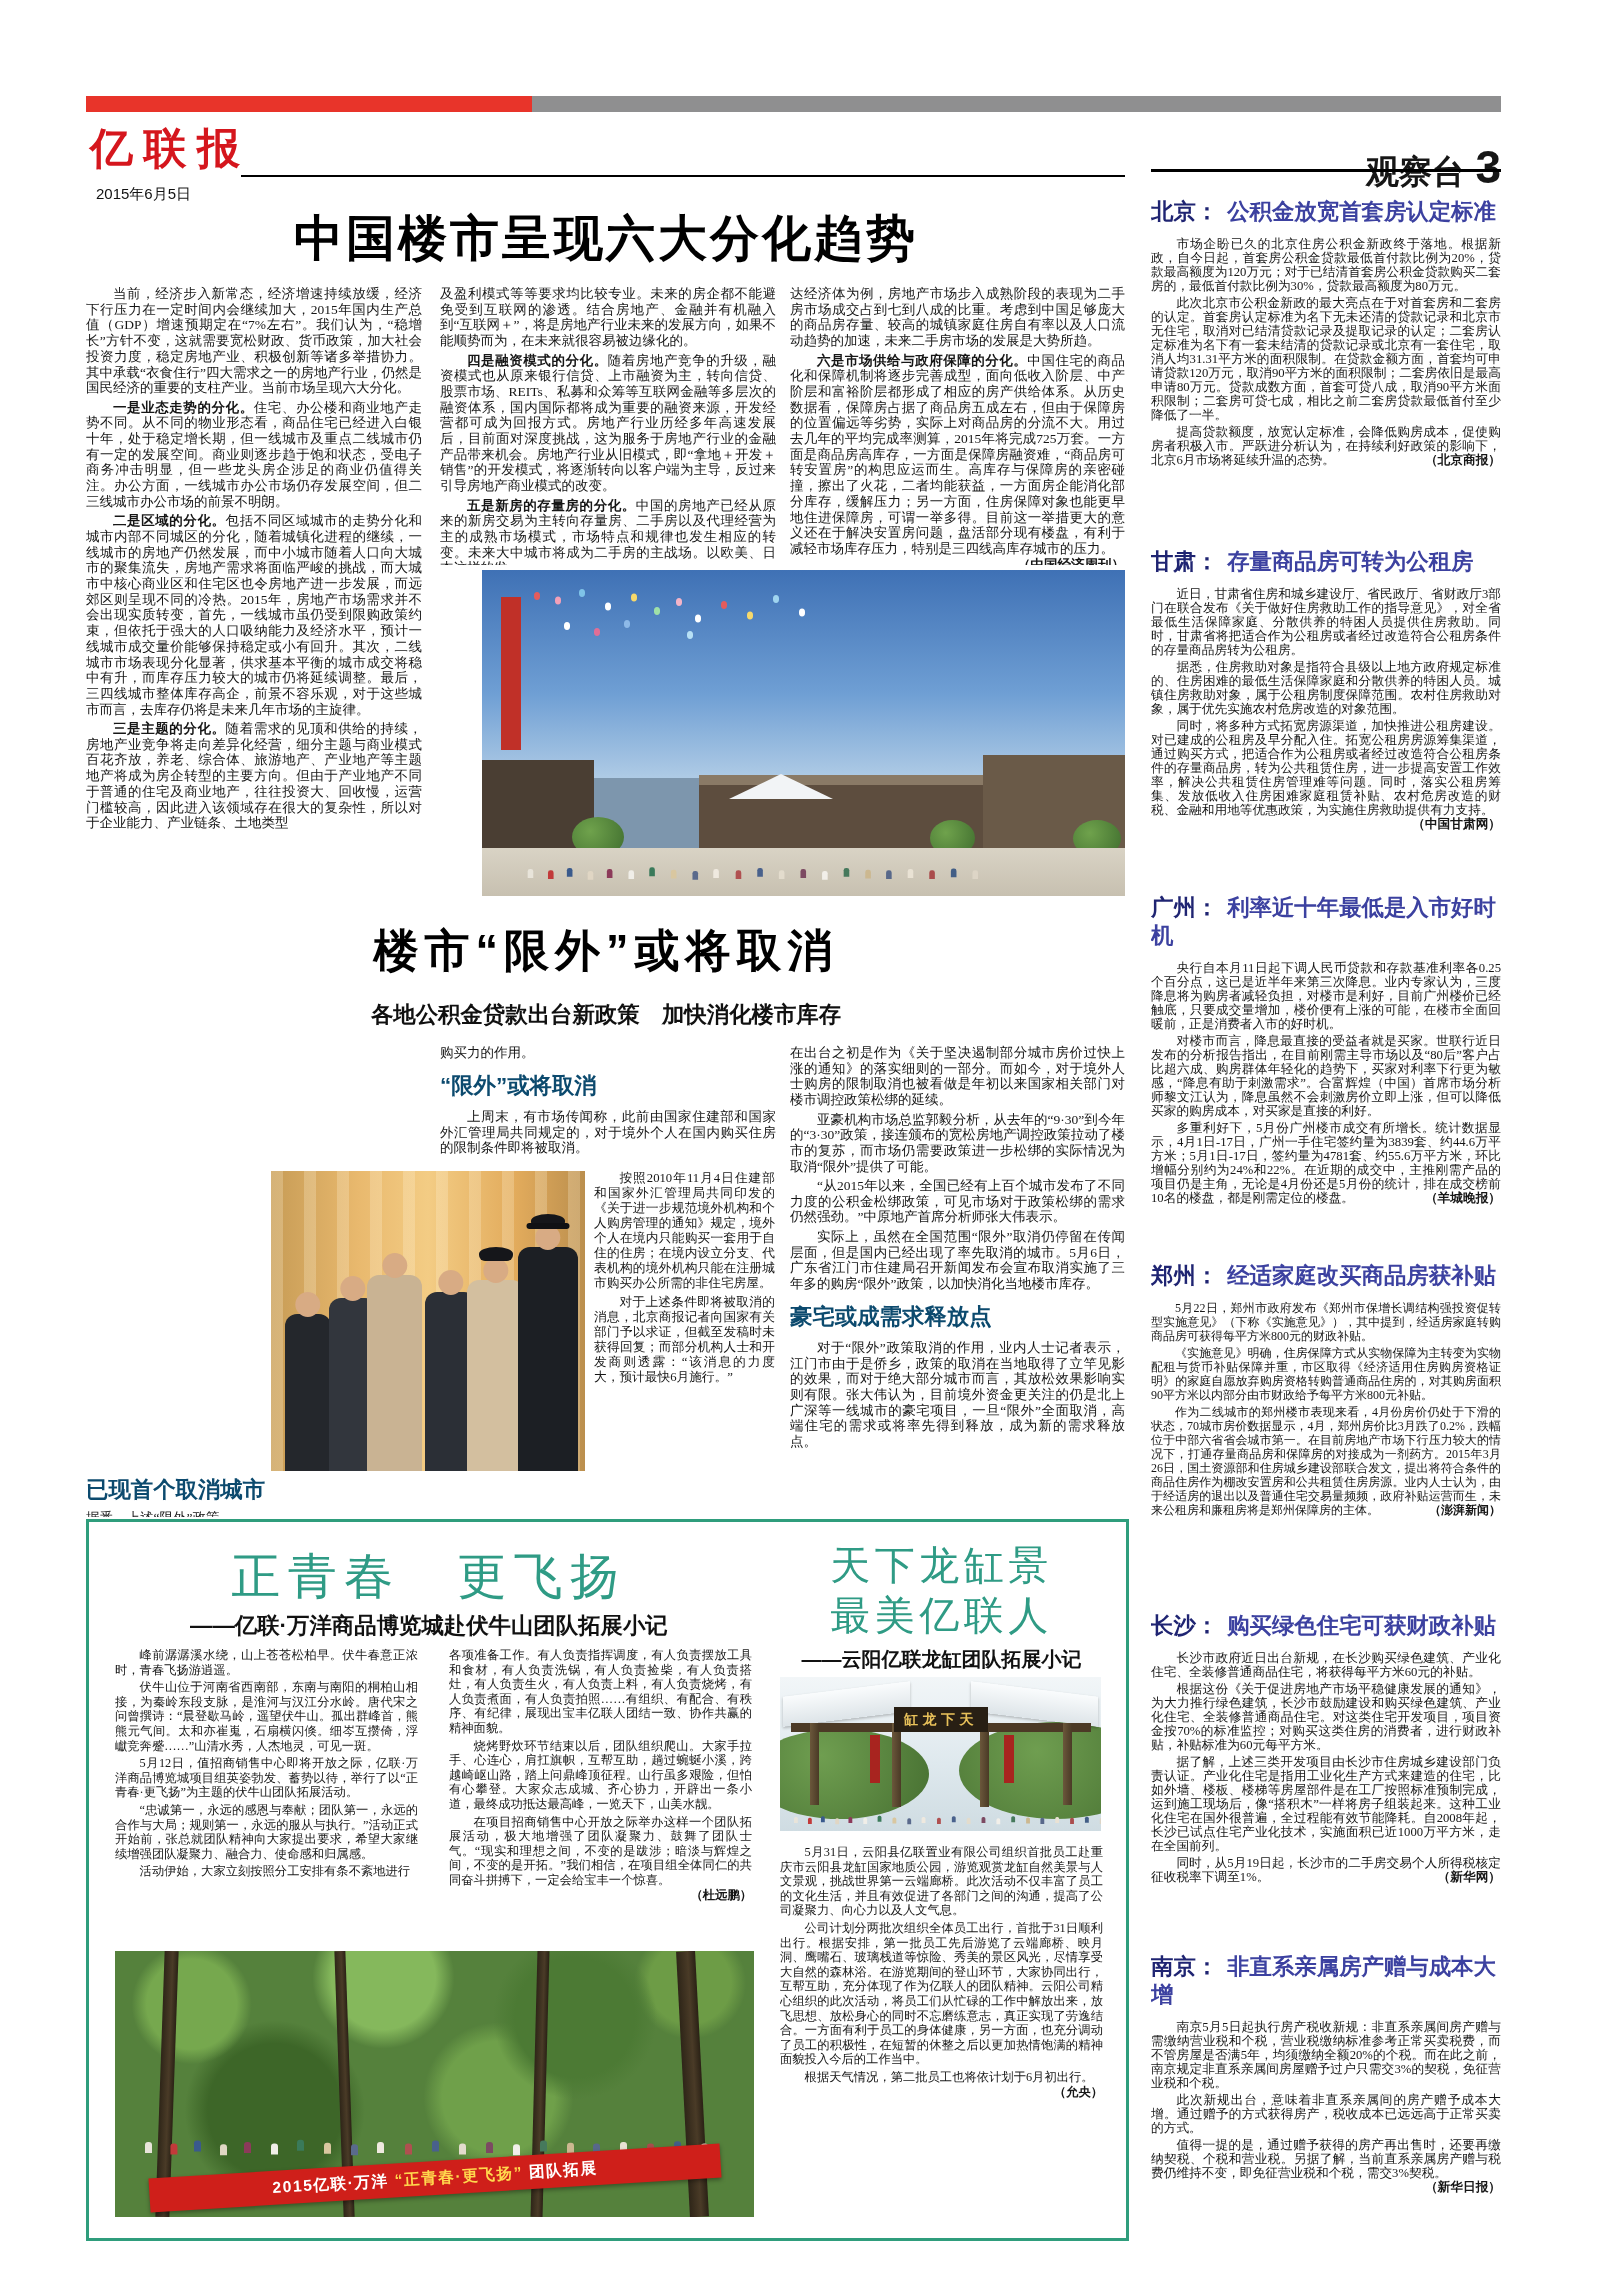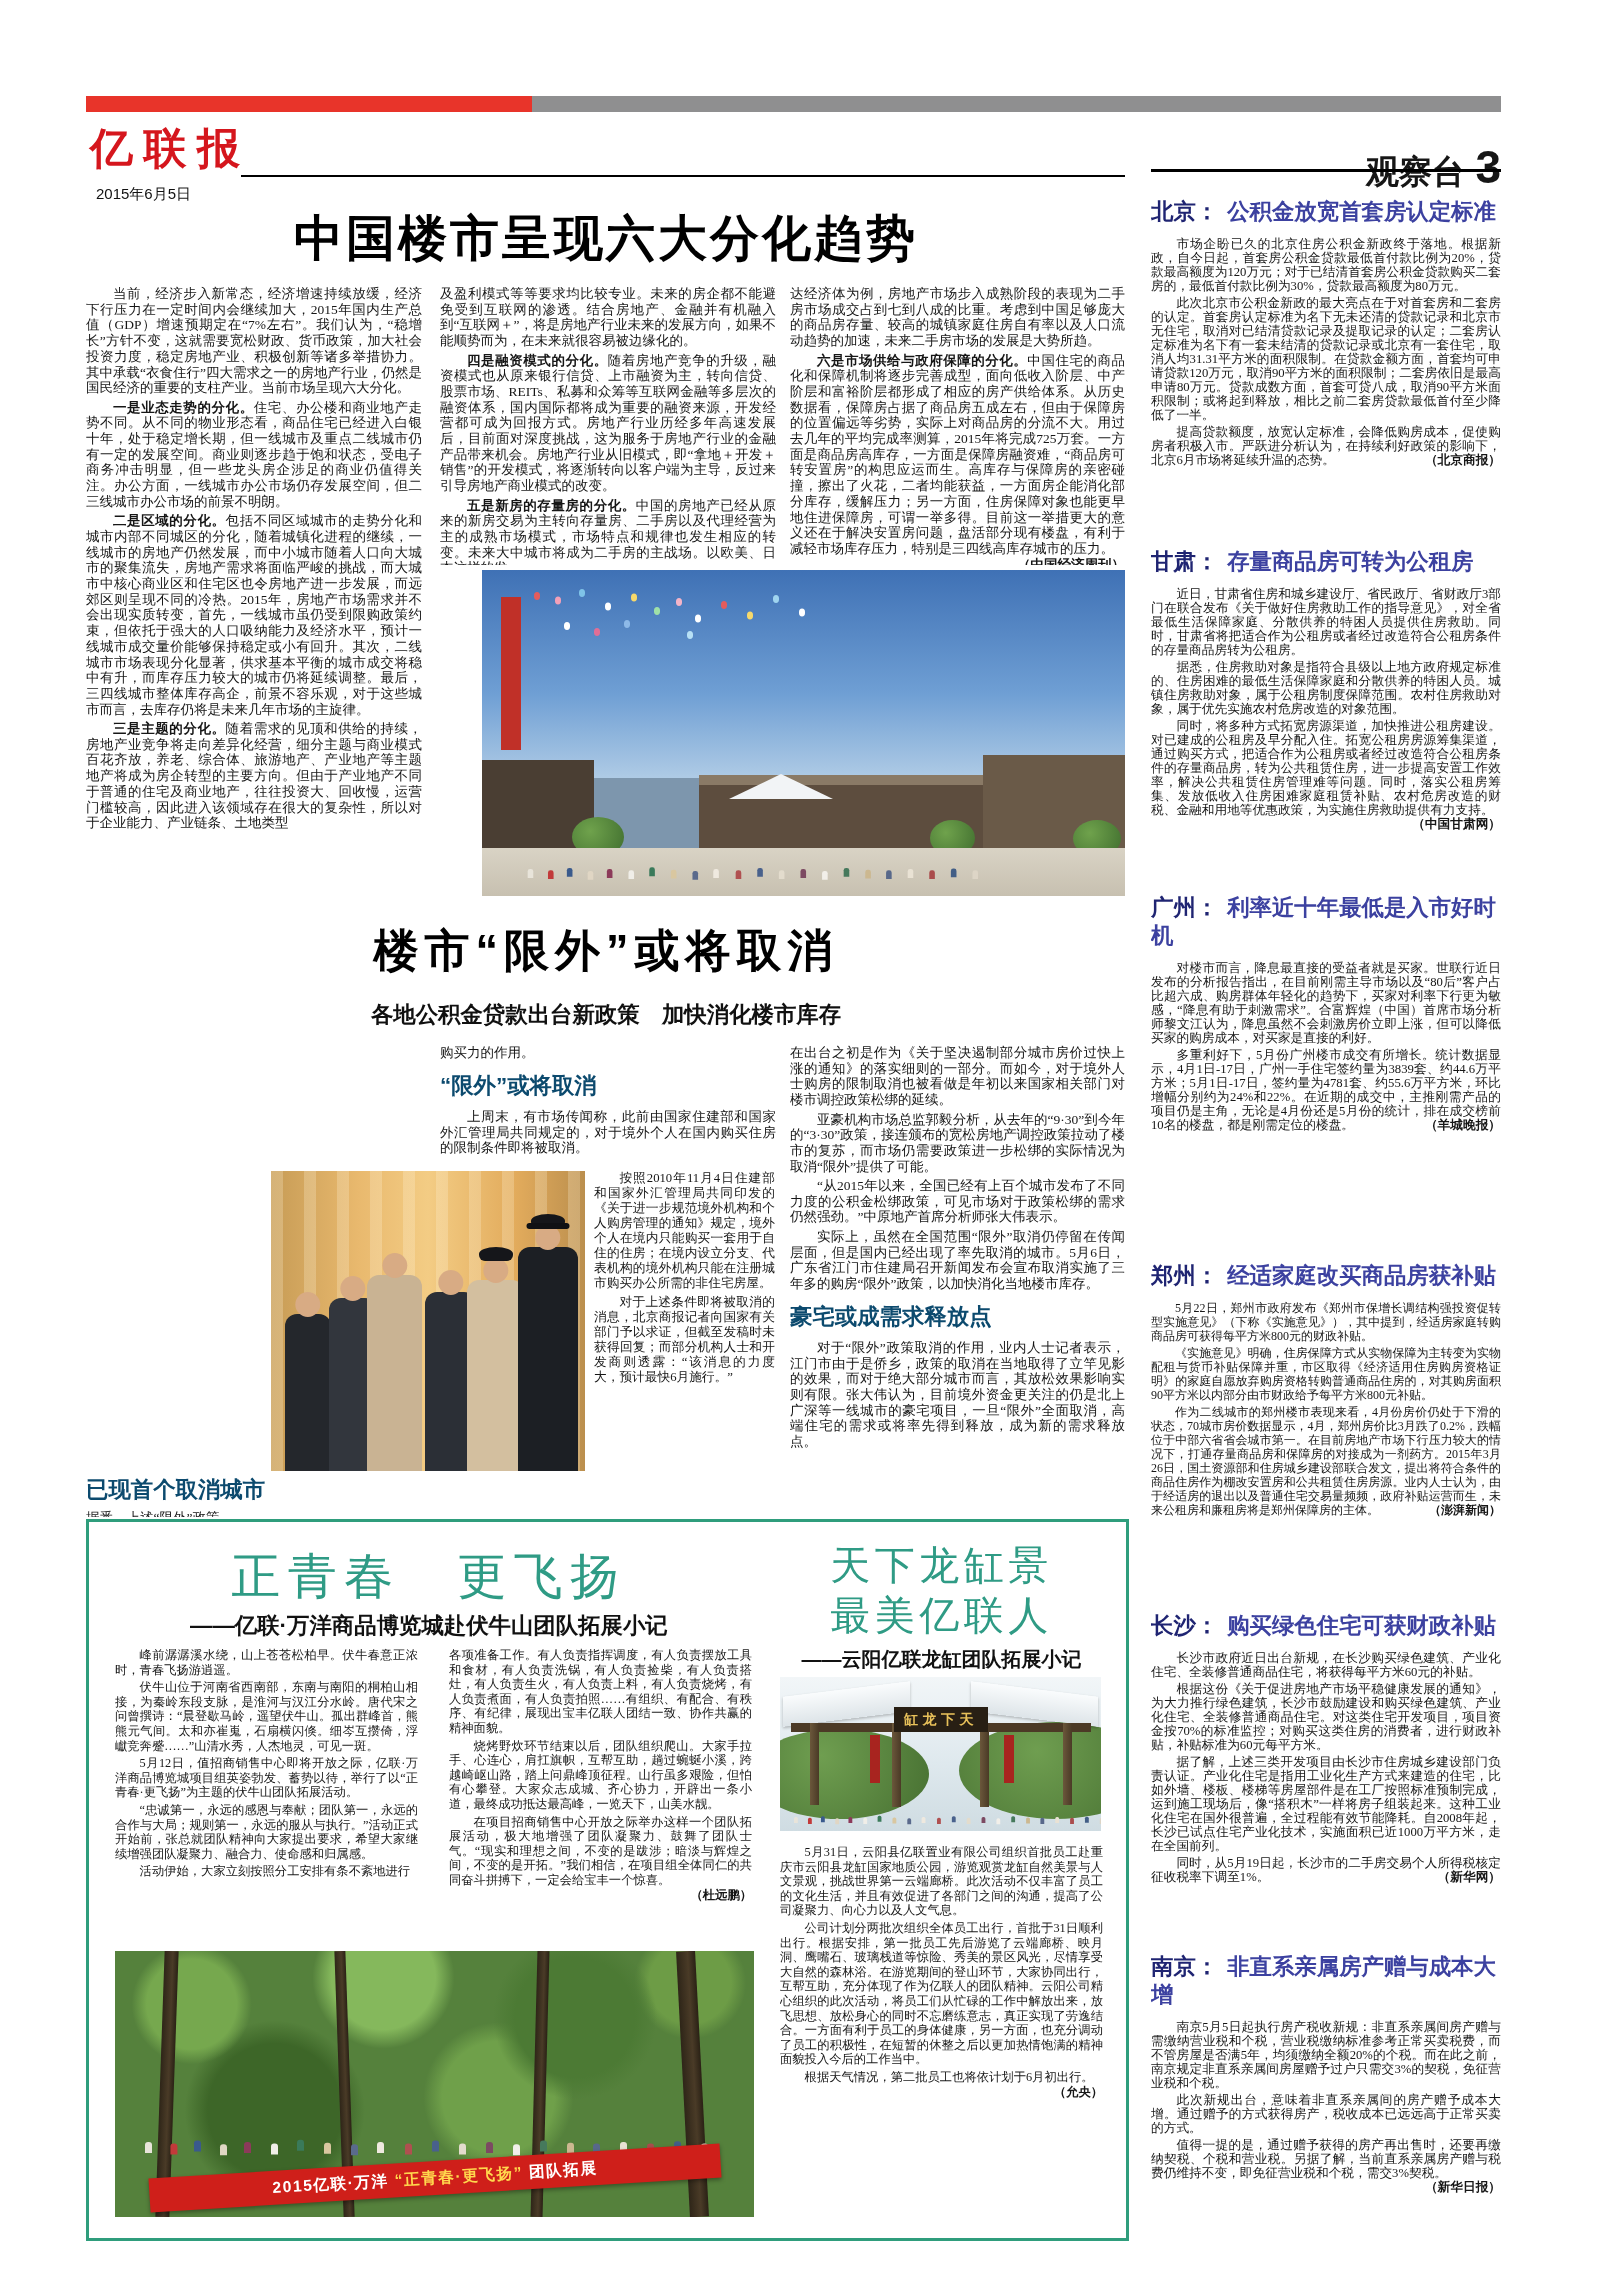--- a/index.html
+++ b/index.html
@@ -261,35 +261,36 @@
         <p class="para">5月31日，云阳县亿联置业有限公司组织首批员工赴重庆市云阳县龙缸国家地质公园，游览观赏龙缸自然美景与人文景观，挑战世界第一云端廊桥。此次活动不仅丰富了员工的文化生活，并且有效促进了各部门之间的沟通，提高了公司凝聚力、向心力以及人文气息。</p>
         <p class="para">公司计划分两批次组织全体员工出行，首批于31日顺利出行。根据安排，第一批员工先后游览了云端廊桥、映月洞、鹰嘴石、玻璃栈道等惊险、秀美的景区风光，尽情享受大自然的森林浴。在游览期间的登山环节，大家协同出行，互帮互助，充分体现了作为亿联人的团队精神。云阳公司精心组织的此次活动，将员工们从忙碌的工作中解放出来，放飞思想、放松身心的同时不忘磨练意志，真正实现了劳逸结合。一方面有利于员工的身体健康，另一方面，也充分调动了员工的积极性，在短暂的休整之后以更加热情饱满的精神面貌投入今后的工作当中。</p>
         <p class="para">根据天气情况，第二批员工也将依计划于6月初出行。<b class="src">（允央）</b></p>
       </div>
   </div>
 
   <div class="abs sb-item" style="left:1151px;top:198px;width:350px;height:333px;">
     <h2 class="sb-h"><span class="sb-city">北京：</span><span class="sb-ttl">公积金放宽首套房认定标准</span></h2>
     <div class="sb-bt">
         <p class="para">市场企盼已久的北京住房公积金新政终于落地。根据新政，自今日起，首套房公积金贷款最低首付款比例为20%，贷款最高额度为120万元；对于已结清首套房公积金贷款购买二套房的，最低首付款比例为30%，贷款最高额度为80万元。</p>
-        <p class="para">此次北京市公积金新政的最大亮点在于对首套房和二套房的认定。首套房认定标准为名下无未还清的贷款记录和北京市无住宅，取消对已结清贷款记录及提取记录的认定；二套房认定标准为名下有一套未结清的贷款记录或北京有一套住宅，取消人均31.31平方米的面积限制。在贷款金额方面，首套均可申请贷款120万元，取消90平方米的面积限制；二套房依旧是最高申请80万元。贷款成数方面，首套可贷八成，取消90平方米面积限制；或将起到释放，相比之前二套房贷款最低首付至少降低了一半。</p>
+        <p class="para">此次北京市公积金新政的最大亮点在于对首套房和二套房的认定。首套房认定标准为名下无未还清的贷款记录和北京市无住宅，取消对已结清贷款记录及提取记录的认定；二套房认定标准为名下有一套未结清的贷款记录或北京有一套住宅，取消人均31.31平方米的面积限制。在贷款金额方面，首套均可申请贷款120万元，取消90平方米的面积限制；二套房依旧是最高申请80万元。贷款成数方面，首套可贷八成，取消90平方米面积限制；二套房可贷七成，相比之前二套房贷款最低首付至少降低了一半。</p>
         <p class="para">提高贷款额度，放宽认定标准，会降低购房成本，促使购房者积极入市。严跃进分析认为，在持续利好政策的影响下，北京6月市场将延续升温的态势。<b class="src">（北京商报）</b></p>
       </div>
   </div>
   <div class="abs sb-item" style="left:1151px;top:548px;width:350px;height:330px;">
     <h2 class="sb-h"><span class="sb-city">甘肃：</span><span class="sb-ttl">存量商品房可转为公租房</span></h2>
     <div class="sb-bt">
         <p class="para">近日，甘肃省住房和城乡建设厅、省民政厅、省财政厅3部门在联合发布《关于做好住房救助工作的指导意见》，对全省最低生活保障家庭、分散供养的特困人员提供住房救助。同时，甘肃省将把适合作为公租房或者经过改造符合公租房条件的存量商品房转为公租房。</p>
         <p class="para">据悉，住房救助对象是指符合县级以上地方政府规定标准的、住房困难的最低生活保障家庭和分散供养的特困人员。城镇住房救助对象，属于公租房制度保障范围。农村住房救助对象，属于优先实施农村危房改造的对象范围。</p>
         <p class="para">同时，将多种方式拓宽房源渠道，加快推进公租房建设。对已建成的公租房及早分配入住。拓宽公租房房源筹集渠道，通过购买方式，把适合作为公租房或者经过改造符合公租房条件的存量商品房，转为公共租赁住房，进一步提高安置工作效率，解决公共租赁住房管理难等问题。同时，落实公租房筹集、发放低收入住房困难家庭租赁补贴、农村危房改造的财税、金融和用地等优惠政策，为实施住房救助提供有力支持。<b class="src">（中国甘肃网）</b></p>
       </div>
   </div>
   <div class="abs sb-item" style="left:1151px;top:894px;width:350px;height:351px;">
     <h2 class="sb-h"><span class="sb-city">广州：</span><span class="sb-ttl">利率近十年最低是入市好时机</span></h2>
     <div class="sb-bt">
+        <p class="para">央行自本月11日起下调人民币贷款和存款基准利率各0.25个百分点，这已是近半年来第三次降息。业内专家认为，三度降息将为购房者减轻负担，对楼市是利好，目前广州楼价已经触底，只要成交量增加，楼价便有上涨的可能，在楼市全面回暖前，正是消费者入市的好时机。</p>
         <p class="para">对楼市而言，降息最直接的受益者就是买家。世联行近日发布的分析报告指出，在目前刚需主导市场以及“80后”客户占比超六成、购房群体年轻化的趋势下，买家对利率下行更为敏感，“降息有助于刺激需求”。合富辉煌（中国）首席市场分析师黎文江认为，降息虽然不会刺激房价立即上涨，但可以降低买家的购房成本，对买家是直接的利好。</p>
         <p class="para">多重利好下，5月份广州楼市成交有所增长。统计数据显示，4月1日-17日，广州一手住宅签约量为3839套、约44.6万平方米；5月1日-17日，签约量为4781套、约55.6万平方米，环比增幅分别约为24%和22%。在近期的成交中，主推刚需产品的项目仍是主角，无论是4月份还是5月份的统计，排在成交榜前10名的楼盘，都是刚需定位的楼盘。<b class="src">（羊城晚报）</b></p>
       </div>
   </div>
   <div class="abs sb-item" style="left:1151px;top:1262px;width:350px;height:335px;">
     <h2 class="sb-h"><span class="sb-city">郑州：</span><span class="sb-ttl">经适家庭改买商品房获补贴</span></h2>
     <div class="sb-bt tight">
         <p class="para">5月22日，郑州市政府发布《郑州市保增长调结构强投资促转型实施意见》（下称《实施意见》），其中提到，经适房家庭转购商品房可获得每平方米800元的财政补贴。</p>
         <p class="para">《实施意见》明确，住房保障方式从实物保障为主转变为实物配租与货币补贴保障并重，市区取得《经济适用住房购房资格证明》的家庭自愿放弃购房资格转购普通商品住房的，对其购房面积90平方米以内部分由市财政给予每平方米800元补贴。</p>
         <p class="para">作为二线城市的郑州楼市表现来看，4月份房价仍处于下滑的状态，70城市房价数据显示，4月，郑州房价比3月跌了0.2%，跌幅位于中部六省省会城市第一。在目前房地产市场下行压力较大的情况下，打通存量商品房和保障房的对接成为一剂药方。2015年3月26日，国土资源部和住房城乡建设部联合发文，提出将符合条件的商品住房作为棚改安置房和公共租赁住房房源。业内人士认为，由于经适房的退出以及普通住宅交易量频频，政府补贴运营而生，未来公租房和廉租房将是郑州保障房的主体。<b class="src">（澎湃新闻）</b></p>

